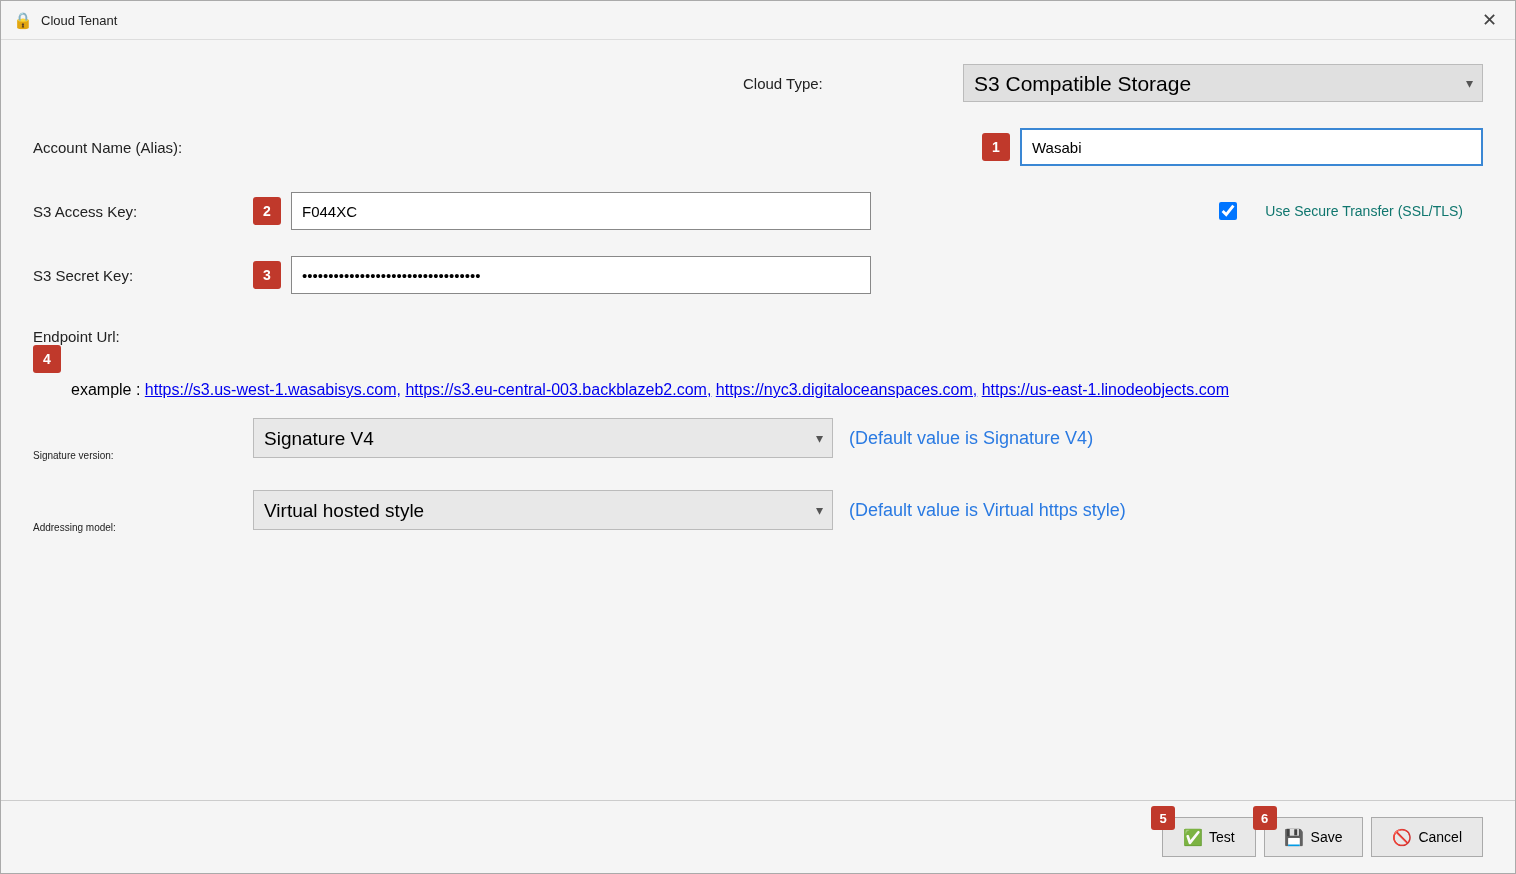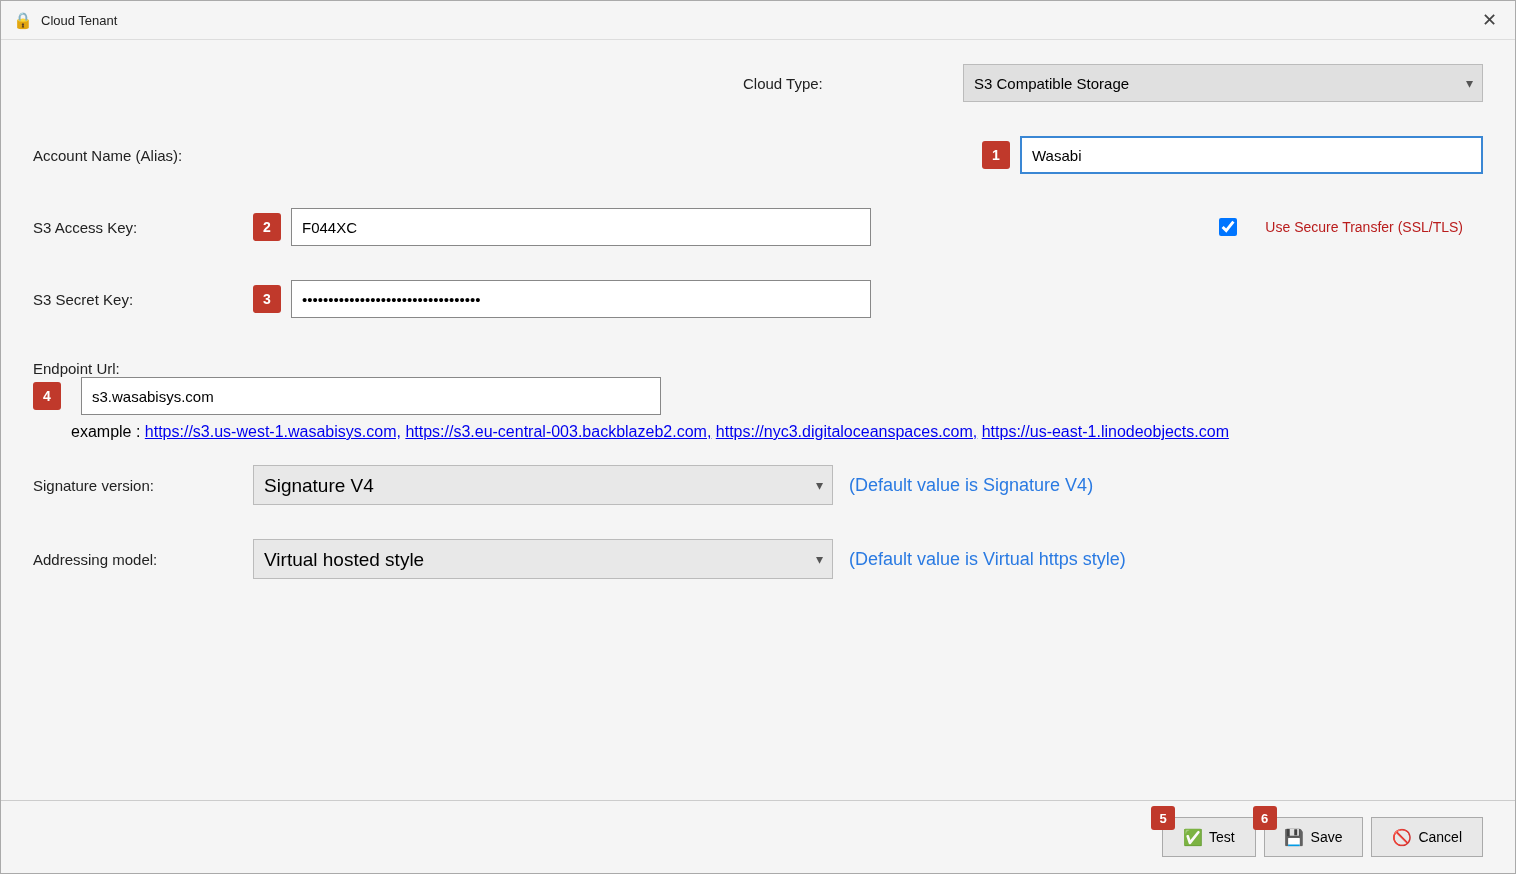--- a/index.html
+++ b/index.html
@@ -54,21 +54,21 @@
       cursor: pointer;
       color: #444;
       padding: 2px 6px;
       line-height: 1;
     }
     .content {
       padding: 24px 32px;
       flex: 1;
       display: flex;
       flex-direction: column;
-      gap: 16px;
+      gap: 8px;
     }
     .form-row {
       display: flex;
       align-items: center;
       margin-bottom: 18px;
     }
     .form-label {
       font-size: 15px;
       color: #222;
       min-width: 220px;
@@ -85,21 +85,21 @@
     }
     .select-wrapper {
       position: relative;
       display: inline-block;
     }
     .select-wrapper select {
       width: 520px;
       height: 38px;
       background: #e0e0e0;
       border: 1px solid #bbb;
-      font-size: 15px;
+      font-size: 21px;
       padding: 4px 32px 4px 10px;
       appearance: none;
       -webkit-appearance: none;
       cursor: pointer;
     }
     .select-wrapper .chevron {
       position: absolute;
       right: 10px;
       top: 50%;
       transform: translateY(-50%);
@@ -151,32 +151,33 @@
       margin-left: auto;
       padding-right: 20px;
     }
     .checkbox-area input[type="checkbox"] {
       width: 18px;
       height: 18px;
       cursor: pointer;
     }
     .checkbox-label {
       font-size: 14px;
-      color: #b91c1c;
+      color: #0f766e;
       margin-left: 20px;
     }
     .sig-row {
       display: flex;
       align-items: center;
       margin-bottom: 18px;
     }
     .sig-label {
-      font-size: 15px;
+      font-size: 10px;
       color: #222;
       min-width: 220px;
+      margin-top: 35px;
     }
     .sig-select-wrapper {
       position: relative;
       display: inline-block;
     }
     .sig-select-wrapper select {
       width: 580px;
       height: 40px;
       background: #e8e8e8;
       border: 1px solid #bbb;
@@ -303,21 +304,20 @@
       <span class="form-label">S3 Secret Key:</span>
       <div class="step-badge">3</div>
       <input type="password" class="text-input s3-secret-input" value="supersecretpasswordvalue1234567890" style="margin-left: 10px;">
     </div>
 
     <div class="form-row" style="align-items:flex-start; margin-bottom:8px;flex-direction:column;">
       <span class="form-label" style="padding-top:8px;">Endpoint Url:</span>
       <div class="endpoint-right">
         <div class="endpoint-input-row">
           <div class="step-badge">4</div>
-          <input type="text" class="text-input endpoint-input" value="s3.wasabisys.com" style="margin-left: 10px;">
         </div>
         <div class="example-links">
           <span class="example-title">example :</span>
           <a class="example-url" href="#">https://s3.us-west-1.wasabisys.com,</a>
           <a class="example-url" href="#">https://s3.eu-central-003.backblazeb2.com,</a>
           <a class="example-url" href="#">https://nyc3.digitaloceanspaces.com,</a>
           <a class="example-url" href="#">https://us-east-1.linodeobjects.com</a>
         </div>
       </div>
     </div>

